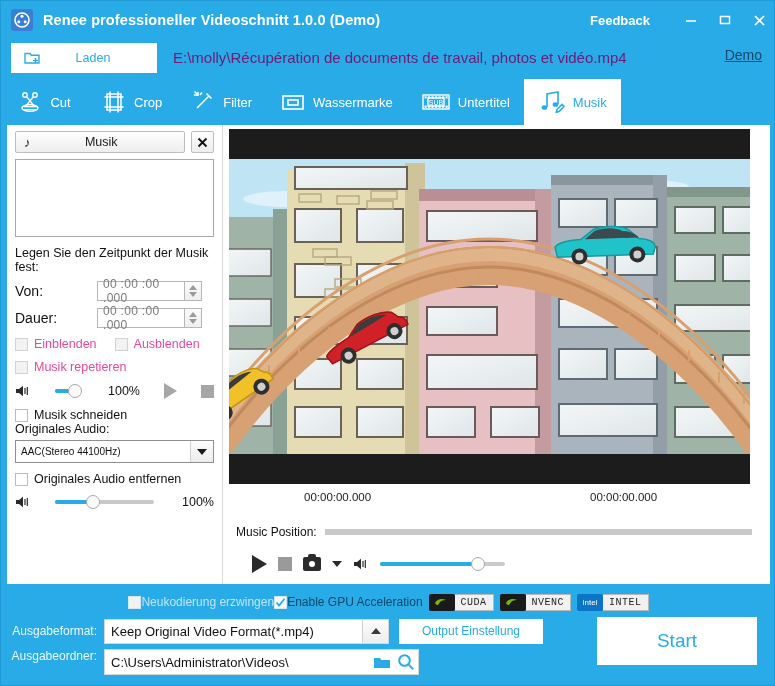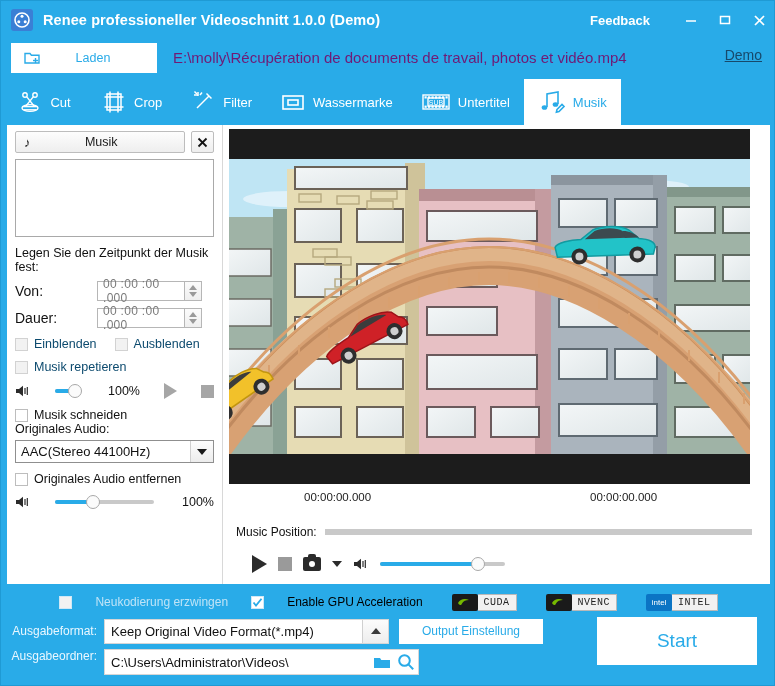--- a/index.html
+++ b/index.html
@@ -119,39 +119,39 @@
   .spin .up { border-bottom:5px solid #9a9a9a; margin-bottom:2px; }
   .spin .dn { border-top:5px solid #9a9a9a; }
 
   .cbrow { display:flex; align-items:center; margin-top:9px; gap:6px; }
   .cb {
     width:13px; height:13px; border:1px solid #bdbdbd; background:#fff; flex:none;
     display:flex; align-items:center; justify-content:center;
   }
   .cb.dim { background:#f2f2f2; border-color:#d2d2d2; }
   .cbl { font-size:12.5px; color:#111; }
-  .cbl.dim { color:#0c4a6e; }
+  .cbl.dim { color:#ec4899; }
 
   .sliderrow { display:flex; align-items:center; margin-top:9px; gap:24px; }
   .spkr { width:16px; display:flex; align-items:center; color:#2b2b2b;}
   .track { position:relative; height:4px; background:#c9c9c9; border-radius:2px; flex:1; }
   .track .fill { position:absolute; left:0; top:0; height:4px; background:#29ABE8; border-radius:2px; }
   .track .knob {
     position:absolute; top:-5px; width:14px; height:14px; border-radius:50%;
     background:#fbfbfb; border:1px solid #a8a8a8; cursor:pointer;
   }
   .pct { font-size:12.5px; color:#111; width:36px; text-align:right; }
   .playico { width:0;height:0;border-top:8px solid transparent;border-bottom:8px solid transparent;border-left:13px solid #a6a6a6; cursor:pointer; }
   .stopico { width:13px;height:13px;background:#a6a6a6; cursor:pointer;}
   .grouplbl { font-size:12.5px; color:#111; }
   .selectbox {
     margin-top:4px; height:23px; border:1px solid #8f8f8f; background:#fff;
     display:flex; align-items:center; cursor:pointer;
   }
-  .selectbox .val { flex:1; padding-left:5px; font-size:13px; color:#111; }
+  .selectbox .val { flex:1; padding-left:5px; font-size:10px; color:#111; }
   .selectbox .arrow {
     width:23px; height:21px; border-left:1px solid #cfcfcf;
     background:linear-gradient(#fdfdfd,#ececec);
     display:flex; align-items:center; justify-content:center;
   }
   .selectbox .arrow i { width:0;height:0;border-left:5px solid transparent;border-right:5px solid transparent;border-top:6px solid #1a1a1a;}
 
   
   .rightpanel { position:absolute; left:217px; top:0; width:564px; height:459px; }
   .video {
@@ -175,25 +175,25 @@
   .cam:before{content:"";position:absolute;left:5px;top:-3px;width:8px;height:3px;background:#2b2b2b;border-radius:2px 2px 0 0;}
   .cam:after{content:"";position:absolute;left:6px;top:4px;width:6px;height:6px;border-radius:50%;background:#fff;}
   .camarrow { width:0;height:0;border-left:5px solid transparent;border-right:5px solid transparent;border-top:6px solid #2b2b2b; cursor:pointer;}
   .vtrack { position:relative; width:125px; height:4px; background:#c9c9c9; border-radius:2px;}
   .vtrack .fill{position:absolute;left:0;top:0;height:4px;background:#29ABE8;border-radius:2px;}
   .vtrack .knob{position:absolute;top:-5px;width:14px;height:14px;border-radius:50%;background:#fbfbfb;border:1px solid #a8a8a8;cursor:pointer;}
 
   
   .gpurow {
     position:absolute; left:0; top:590px; width:775px; height:22px;
-    display:flex; align-items:center; justify-content:center; gap:23px;
+    display:flex; align-items:center; justify-content:center; gap:0;
   }
   .gpu-cb { width:13px;height:13px;border:1px solid #cfe8f6;background:#f2f2f2;}
   .gpu-cb.on { background:#fff; display:flex;align-items:center;justify-content:center;}
-  .gpu-lbl { color:#000000; font-size:12px; }
+  .gpu-lbl { color:#0c4a6e; font-size:12px; }
   .gpu-lbl.dim { color:#bfe4f7; }
   .chipwrap { display:flex; align-items:center; margin-left:6px; }
   .chipicon { width:26px; height:17px; border-radius:2px; display:flex;align-items:center;justify-content:center;font-size:8px;color:#fff;}
   .chipicon.nv { background:#1a1a1a; }
   .chipicon.intel { background:#0b74c4; }
   .chiptext {
     height:17px; background:#f1f1f1; border:1px solid #b9b9b9; border-left:none;
     display:flex;align-items:center;padding:0 6px;font-size:10px;color:#222;
     font-family:"Liberation Mono", monospace; letter-spacing:.5px;
   }

